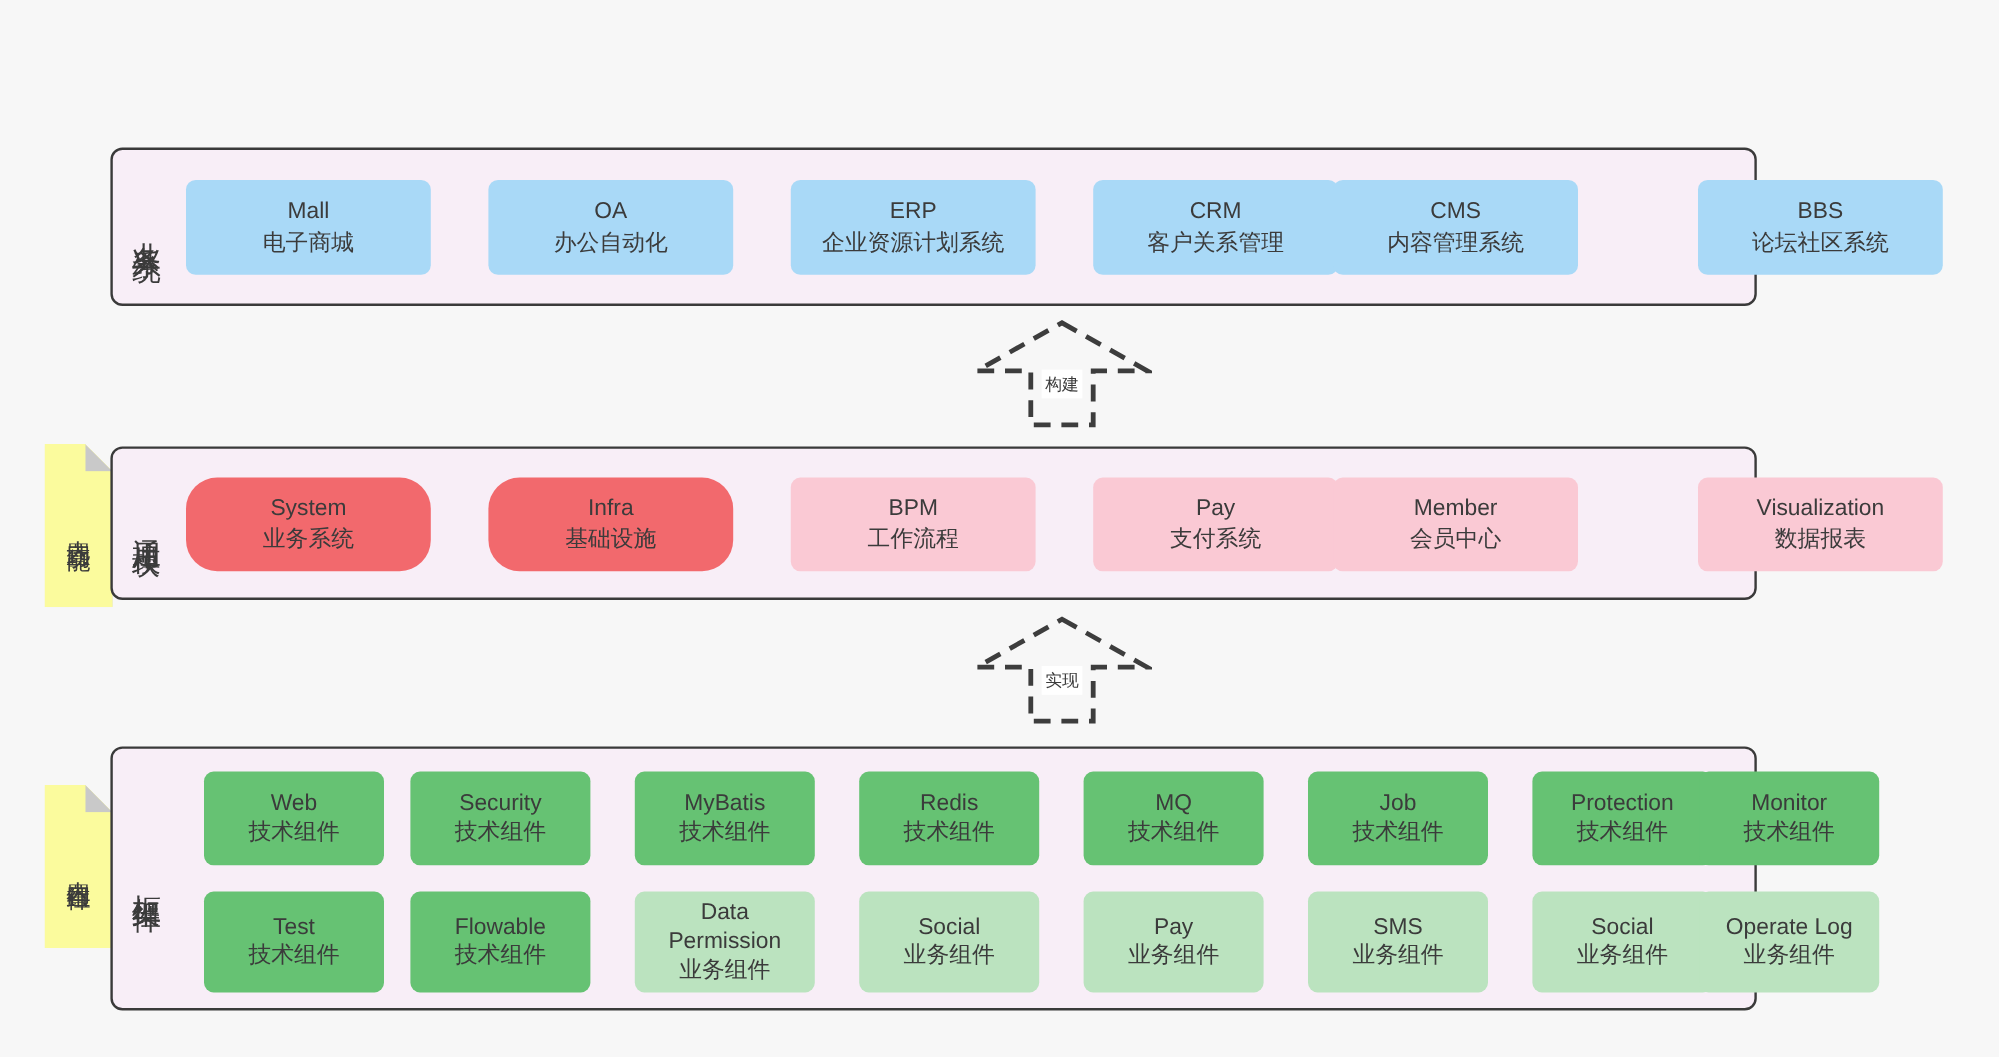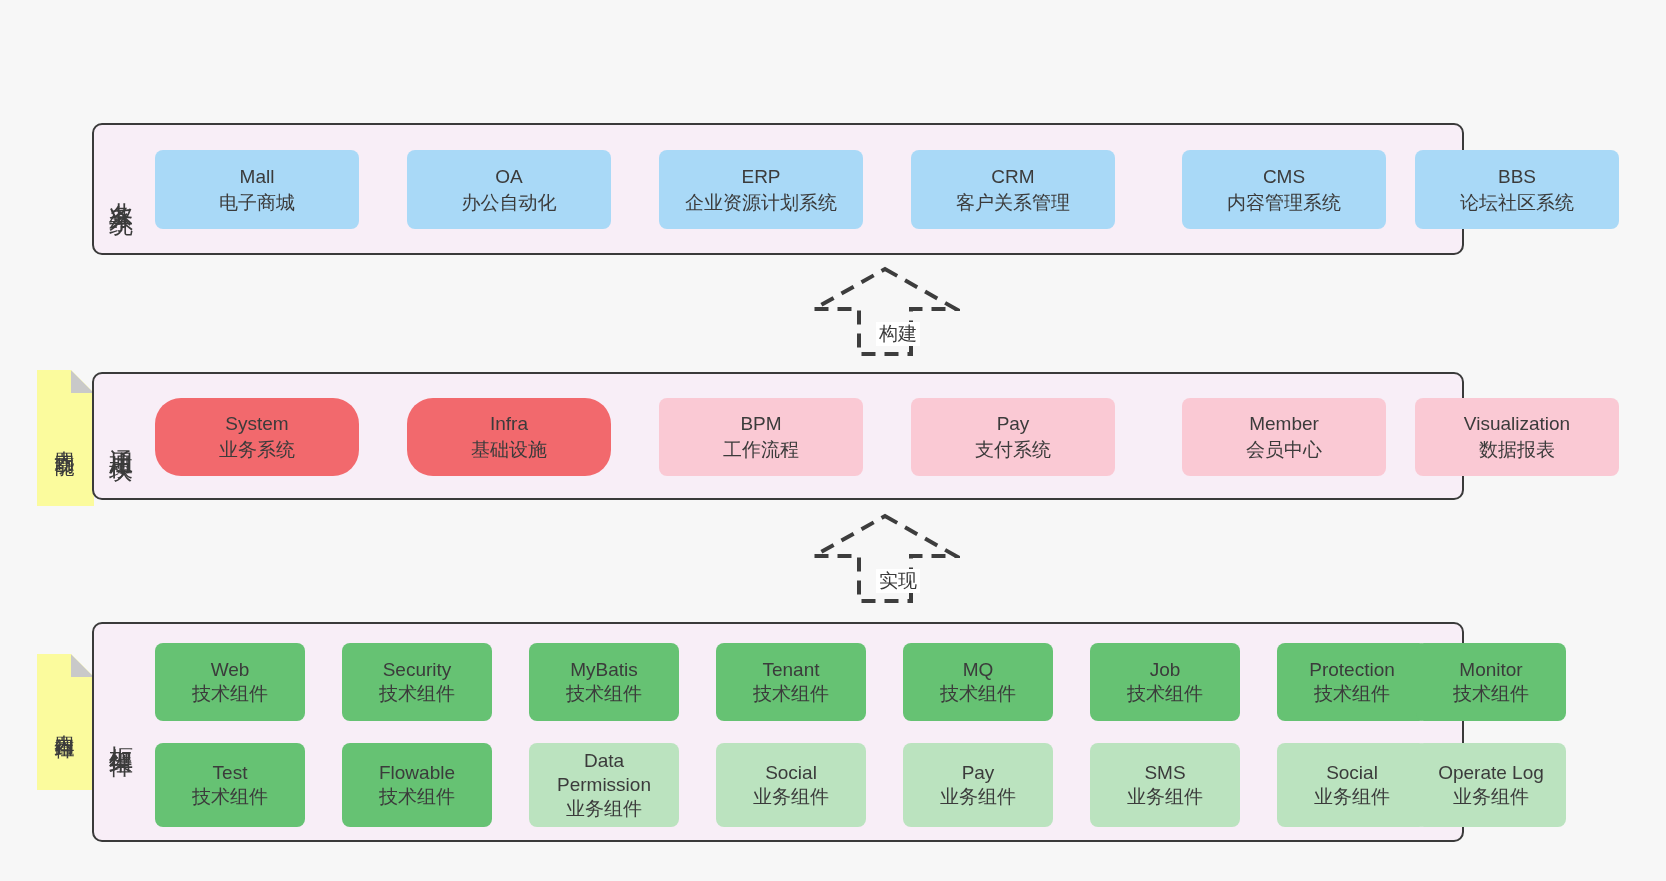--- a/index.html
+++ b/index.html
@@ -15,42 +15,42 @@
   .panel-label{position:absolute;left:11px;top:50%;transform:translateY(-50%);
     writing-mode:vertical-rl;text-orientation:upright;font-size:24px;letter-spacing:3px;
     color:#3b3b3b;white-space:nowrap;}
 
   
   .box{position:absolute;border-radius:8px;display:flex;flex-direction:column;align-items:center;justify-content:center;
     text-align:center;font-size:19px;line-height:26px;color:#3b3b3b;box-sizing:border-box;}
   .row6 .box{width:204px;height:79px;}
   .panel-business .box{top:25px;}
   .panel-modules .box{top:24px;height:78px;}
-  .c0{left:61px;} .c1{left:313px;} .c2{left:565px;} .c3{left:817px;} .c4{left:1088px;} .c5{left:1321px;}
+  .c0{left:61px;} .c1{left:313px;} .c2{left:565px;} .c3{left:817px;} .c4{left:1017px;} .c5{left:1321px;}
 
   .row8 .box{width:150px;line-height:24px;}
   .fw-row1 .box{top:19px;height:78px;}
   .fw-row2 .box{top:119px;height:84px;}
-  .f0{left:61px;} .f1{left:248px;} .f2{left:435px;} .f3{left:622px;} .f4{left:809px;} .f5{left:996px;} .f6{left:1183px;} .f7{left:1322px;}
+  .f0{left:76px;} .f1{left:248px;} .f2{left:435px;} .f3{left:622px;} .f4{left:809px;} .f5{left:996px;} .f6{left:1183px;} .f7{left:1322px;}
 
   [data-variant="blue"]{background:#a9d9f7;}
   [data-variant="red"]{background:#f2696d;border-radius:26px;}
   [data-variant="pink"]{background:#fac9d4;text-align:right;}
   [data-variant="green"]{background:#66c273;}
   [data-variant="lightgreen"]{background:#bbe3bf;}
 
   .wrap-narrow{display:inline-block;max-width:112px;}
 
   
   .arrow{position:absolute;width:150px;height:92px;}
   .arrow-build{left:810px;top:266px;}
   .arrow-impl{left:810px;top:513px;}
   .arrow svg{position:absolute;left:0;top:0;}
-  .arrow-label{position:absolute;left:50%;top:56px;transform:translateX(-50%);
-    background:#ffffff;padding:0 3px;font-size:19px;line-height:24px;white-space:nowrap;color:#3b3b3b;margin-left:13px;}
+  .arrow-label{position:absolute;left:50%;top:42px;transform:translateX(-50%);
+    background:#ffffff;padding:0 3px;font-size:14px;line-height:24px;white-space:nowrap;color:#3b3b3b;}
 
   
   .sticky{position:absolute;left:37px;width:57px;height:136px;background:#fbfb9d;
     clip-path:polygon(0 0,calc(100% - 23px) 0,100% 23px,100% 100%,0 100%);
     box-shadow:1px 1px 2px rgba(0,0,0,.12);}
   .sticky-fold{position:absolute;right:0;top:0;width:23px;height:23px;background:#c9c9c9;
     clip-path:polygon(0 0,100% 100%,0 100%);}
   .sticky-label{position:absolute;left:50%;top:50%;transform:translate(-50%,-46%);
     writing-mode:vertical-rl;text-orientation:upright;font-size:20px;letter-spacing:2px;color:#3b3b3b;white-space:nowrap;}
   .sticky-funcs{top:370px;}
@@ -151,21 +151,21 @@
       </div>
       <div class="box f1" data-variant="green">
         <span>Security</span>
         <span>技术组件</span>
       </div>
       <div class="box f2" data-variant="green">
         <span>MyBatis</span>
         <span>技术组件</span>
       </div>
       <div class="box f3" data-variant="green">
-        <span>Tenant</span>
+        <span>Redis</span>
         <span>技术组件</span>
       </div>
       <div class="box f4" data-variant="green">
         <span>MQ</span>
         <span>技术组件</span>
       </div>
       <div class="box f5" data-variant="green">
         <span>Job</span>
         <span>技术组件</span>
       </div>

